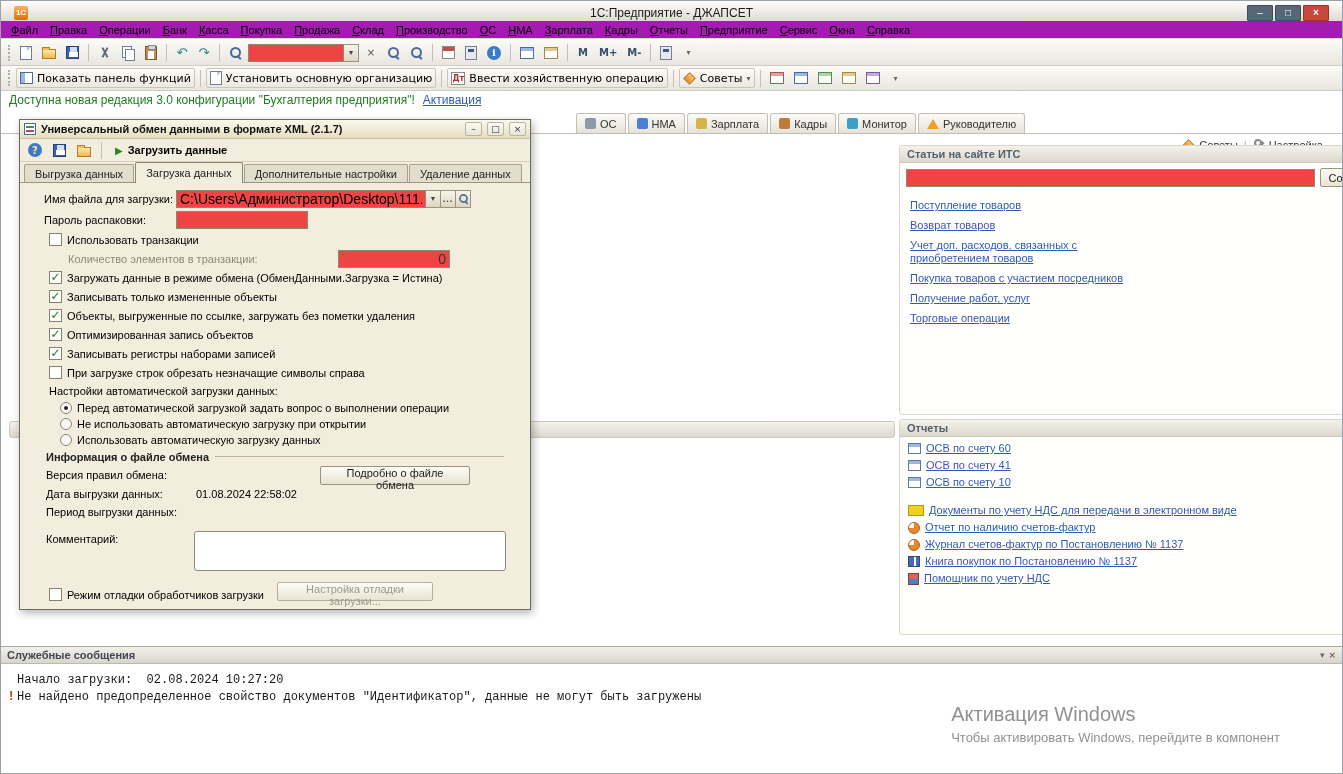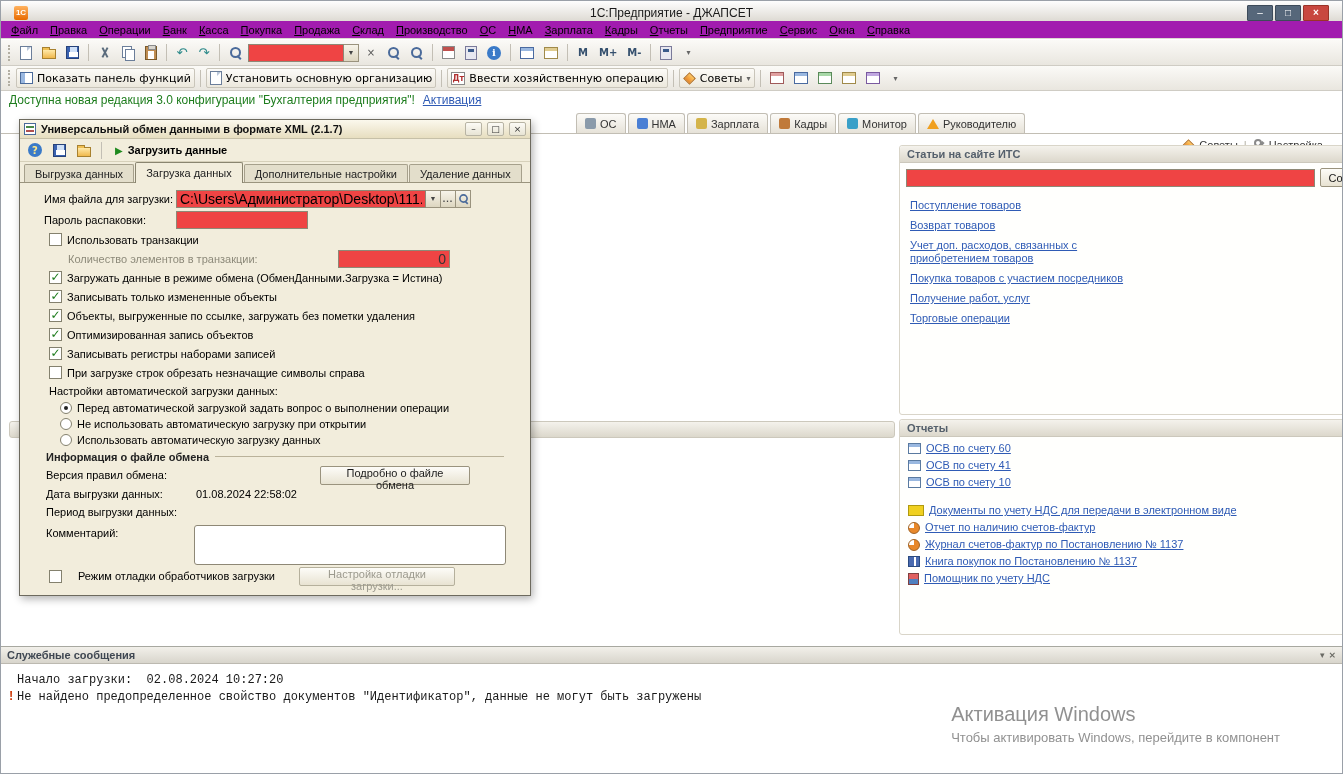--- a/index.html
+++ b/index.html
@@ -152,24 +152,24 @@
   .autolabel{height:18px;display:flex;align-items:center;padding-left:5px}
   .rbrow{display:flex;align-items:center;gap:5px;height:16px;padding-left:16px}
   .rb{width:12px;height:12px;border-radius:50%;background:#fff;border:1px solid #84816e;position:relative;flex:0 0 auto}
   .rb.sel::before{content:"";position:absolute;left:3px;top:3px;width:4px;height:4px;border-radius:50%;background:#222}
   .ghead{display:flex;align-items:center;gap:6px;height:17px;padding:0 2px;font-weight:bold;color:#222}
   .ghead::after{content:"";flex:1;height:1px;background:#bab29a}
   .irow{display:flex;align-items:center;height:18px;padding-left:2px}
   .ilabel{width:150px;flex:0 0 auto}
   .vrow{display:flex;align-items:center;height:20px;padding:0 36px 0 2px}
   .vrow .btn1c{margin-left:auto;width:150px}
-  .commentrow{display:flex;align-items:flex-start;margin-top:4px;padding-left:2px}
+  .commentrow{display:flex;align-items:flex-start;margin-top:10px;padding-left:2px}
   .commentrow .ilabel{padding-top:2px;width:148px}
   .commentrow textarea{width:386px;height:40px;border:1px solid #8e8876;background:#fff;resize:none;border-radius:3px}
-  .debugrow{display:flex;align-items:center;gap:16px;height:22px;margin-top:0;padding-left:5px}
+  .debugrow{display:flex;align-items:flex-end;gap:5px;height:22px;margin-top:8px;padding-left:5px}
   .debugrow .btn1c{margin-left:8px;width:156px}
 
   
   .messages{position:absolute;left:0;top:645px;right:0;bottom:0;background:#fff;border-top:1px solid #a8a8a0;z-index:30}
   .msg-header{height:17px;background:linear-gradient(#f2f0ea,#d8d5cc);border-bottom:1px solid #bcb9b0;display:flex;align-items:center;padding:0 6px;font-weight:bold;color:#3f4752}
   .msg-hicons{margin-left:auto;display:flex;gap:4px;color:#6a6a64;font-size:9px;font-family:"DejaVu Sans",sans-serif}
   .msg-body{padding:8px 4px 0;font-family:"Liberation Mono","DejaVu Sans Mono",monospace;font-size:12px;line-height:17px}
   .msg{display:flex;white-space:pre}
   .gutter{width:12px;flex:0 0 auto;text-align:center;color:#cc3300;font-weight:bold}
   .mtext{color:#1a1a1a}

